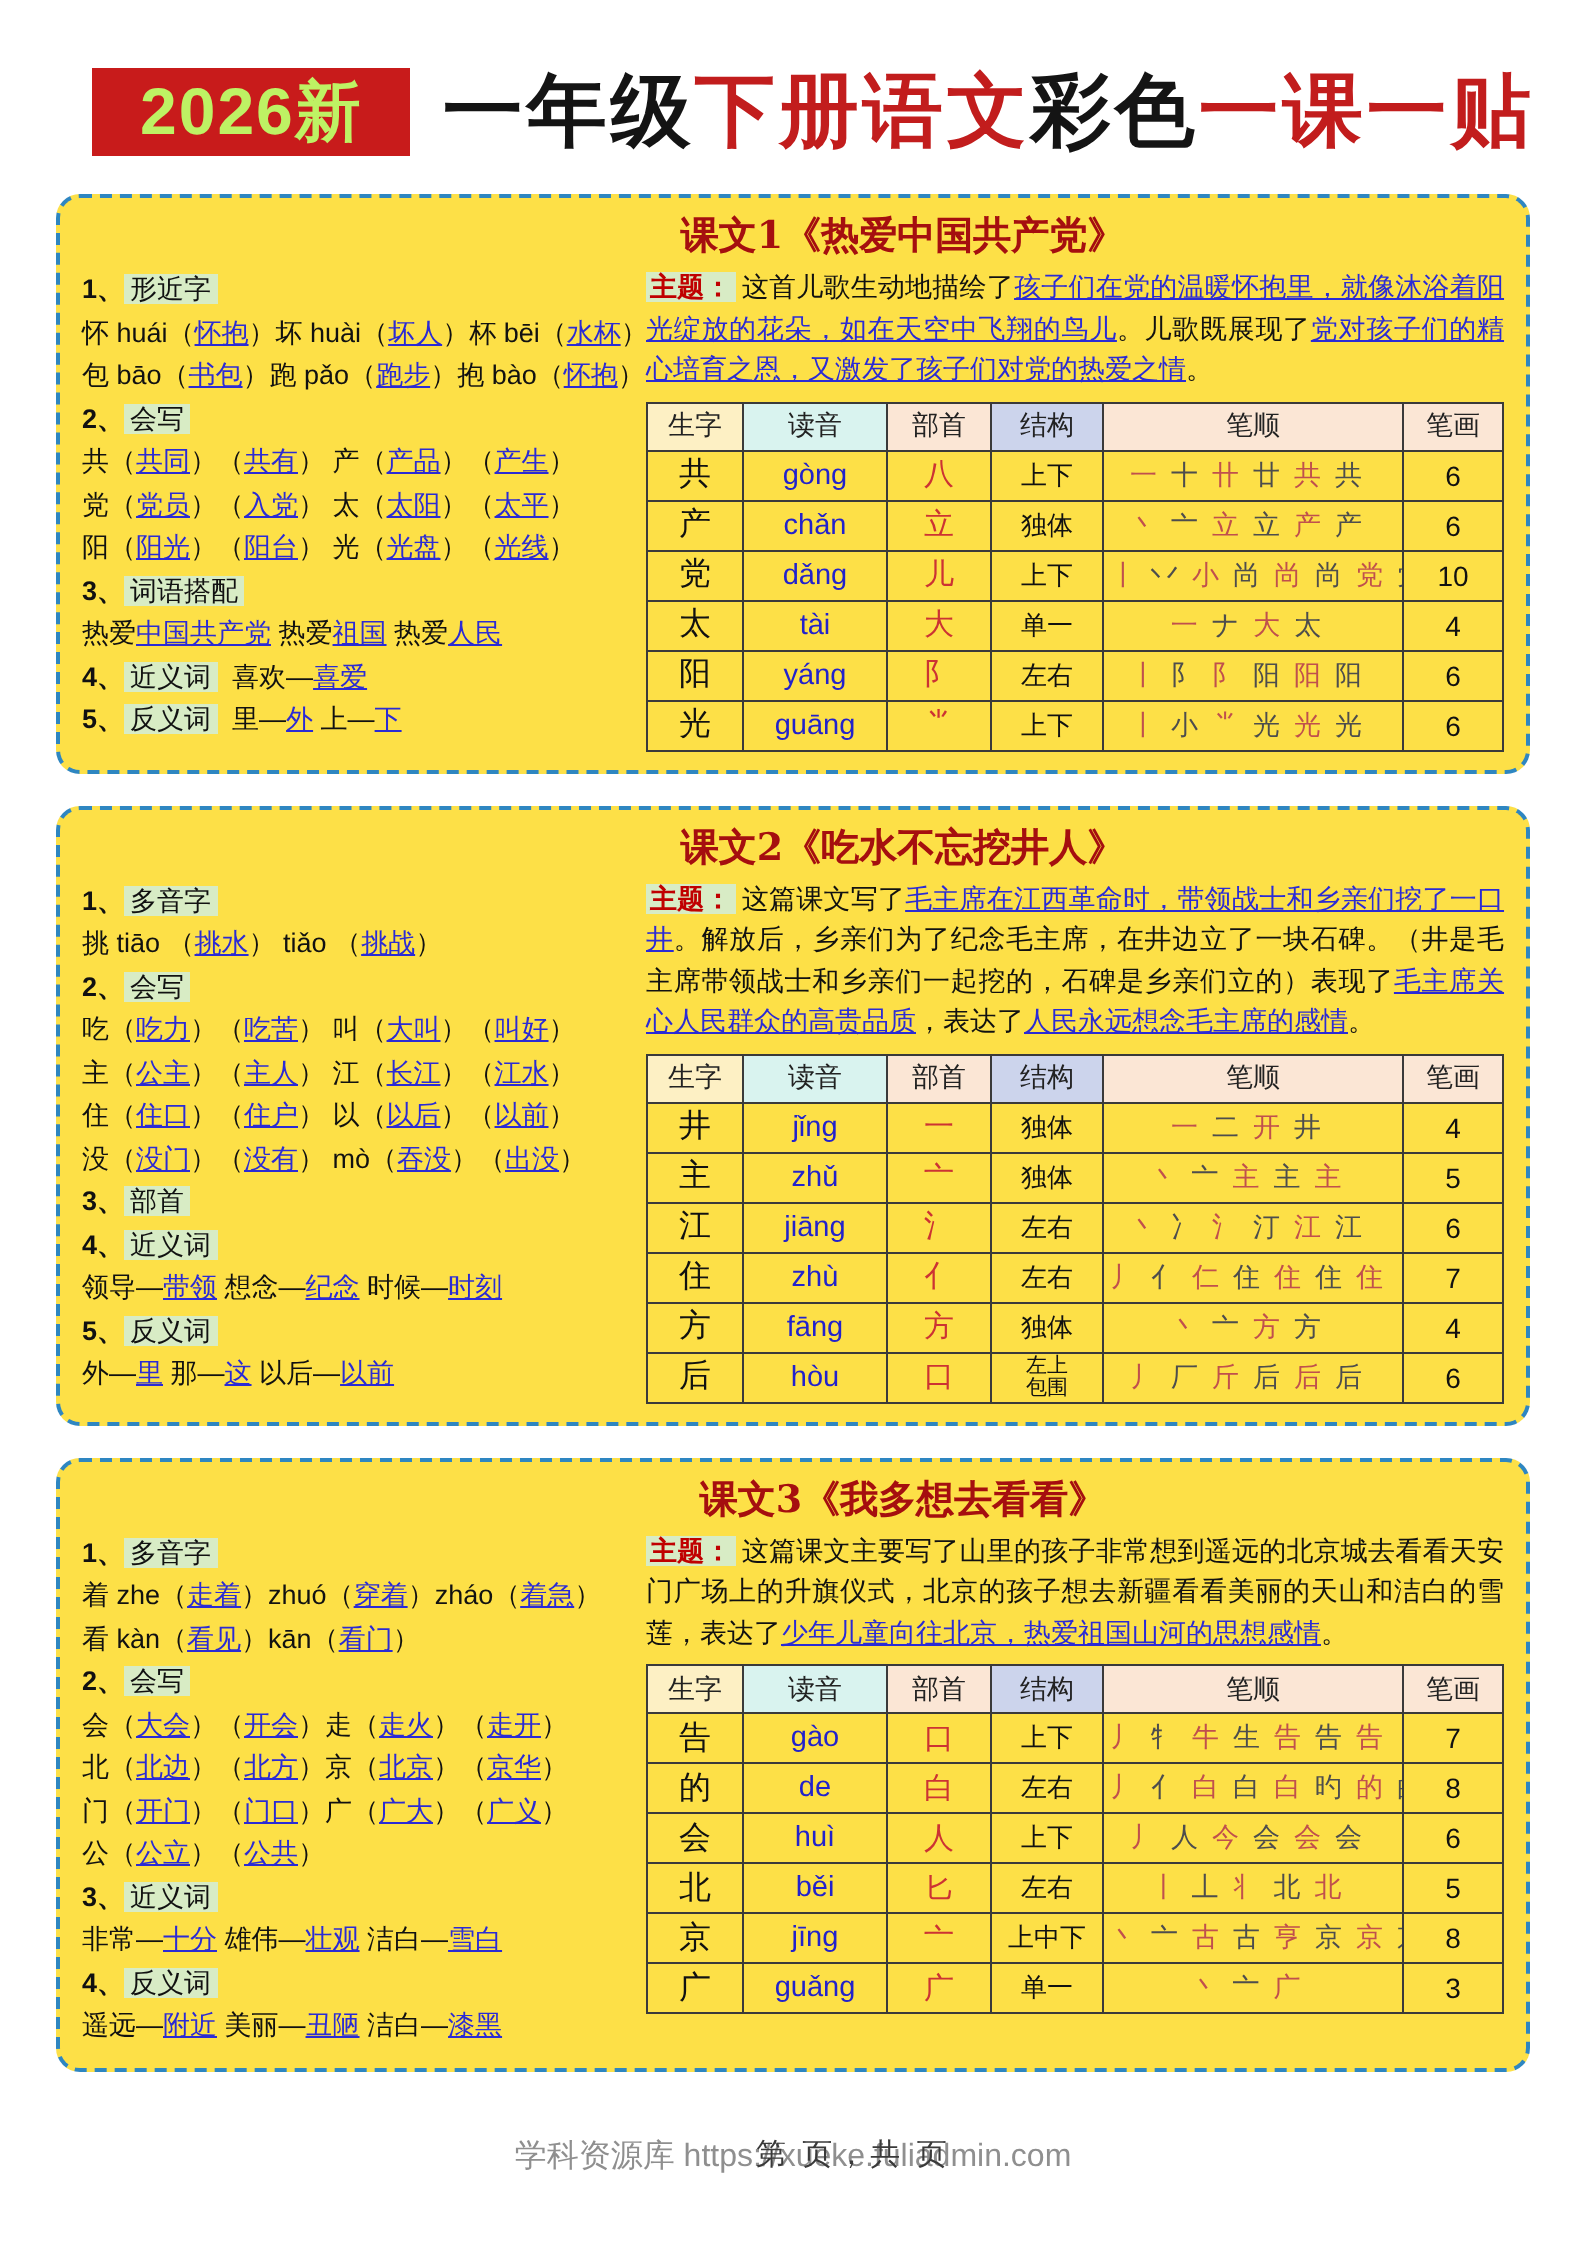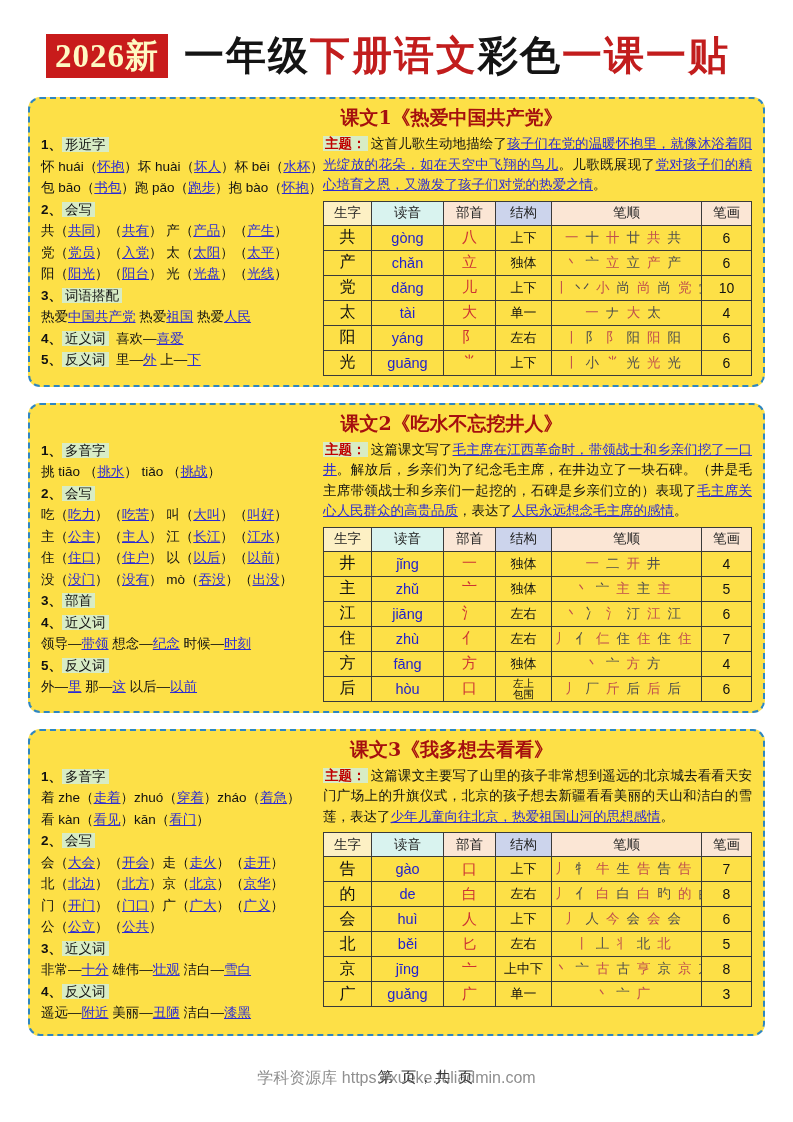--- a/index.html
+++ b/index.html
@@ -1,21 +1,21 @@
 <!DOCTYPE html>
 <html><head>
 <meta charset="utf-8">
 <style>
   html,body{margin:0;padding:0;background:#ffffff;}
   .page{width:793px;height:1122px;position:relative;overflow:hidden;background:#fff;
         font-family:"Liberation Sans","DejaVu Sans",sans-serif;color:#111;}
   
   .header{display:flex;align-items:center;padding:28px 0 14px 46px;}
-  .badge{background:#c81b1b;color:#fef9c3;font-family:Liberation Serif, serif;
-         font-weight:bold;font-size:33px;line-height:44px;padding:0 9px;letter-spacing:1px;}
+  .badge{background:#c81b1b;color:#bef264;font-family:Liberation Sans, sans-serif;
+         font-weight:bold;font-size:33px;line-height:44px;padding:0 24px;letter-spacing:1px;}
   .title{font-family:Liberation Mono, monospace;font-weight:bold;
          font-size:40px;margin-left:16px;letter-spacing:2px;white-space:nowrap;}
   .title .red{color:#c21d1d;}
   .title .black{color:#141414;}
   
   .card{border:2.5px dashed #2e86c1;border-radius:12px;margin:0 28px 16px 28px;
         padding:5px 11px 9px 11px;background:#fde047;}
   .section-title{text-align:center;color:#a50f0f;font-family:"DejaVu Serif","Liberation Serif",serif;
         font-weight:bold;font-size:19px;margin:1px 0 3px 0;transform:translateX(55px);}
   .columns{display:flex;gap:10px;}

